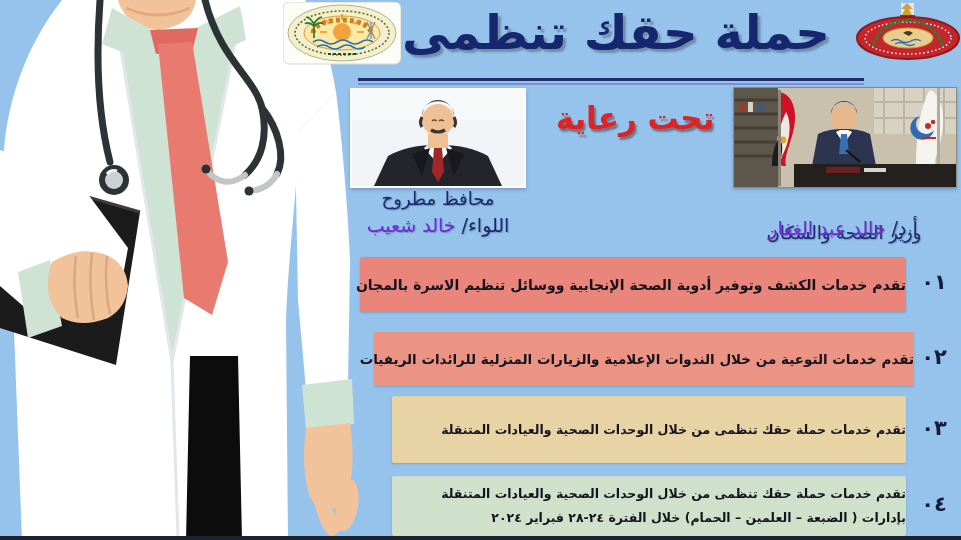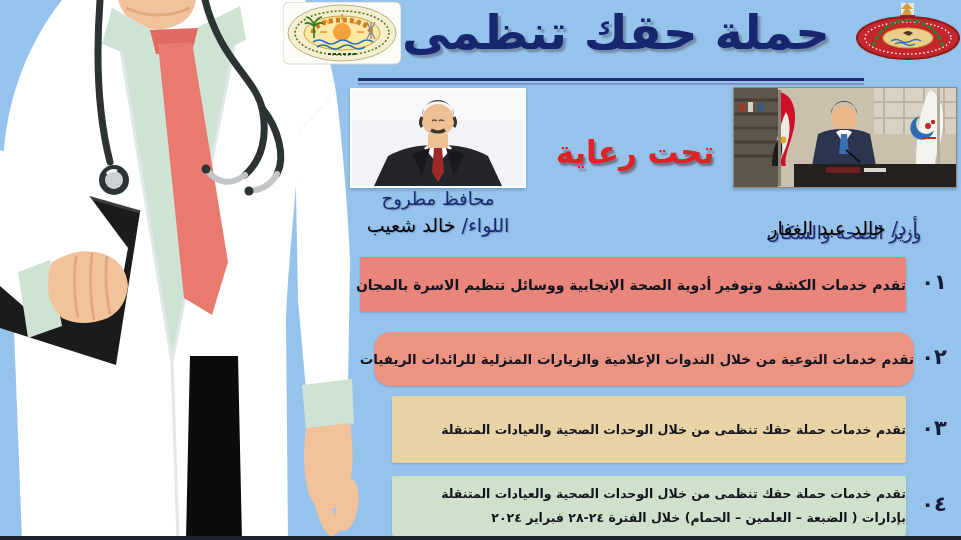--- a/index.html
+++ b/index.html
@@ -16,42 +16,42 @@
     text-shadow:3px 3px 2px rgba(92,104,128,.6);
     direction:rtl;line-height:1.25;white-space:nowrap;
   }
   .title-underline{left:358px;top:78px;width:506px;height:8px;}
   .title-underline .l1{height:0;border-top:3px solid #1d2d6e;}
   .title-underline .l2{height:0;border-top:2px solid #7e91c5;margin-top:2px;}
   
   .patronage{
     left:533px;top:100px;width:204px;text-align:center;
     font-size:31px;font-weight:bold;color:#e02222;
-    text-shadow:2px 3px 2px rgba(60,20,20,.45);direction:rtl;white-space:nowrap;margin-top:34px;
+    text-shadow:2px 3px 2px rgba(60,20,20,.45);direction:rtl;white-space:nowrap;
   }
   
   .gov-logo{left:283px;top:2px;width:118px;height:64px;}
   .dir-logo{left:855px;top:0px;width:106px;height:60px;}
   
   .photo{display:block;background:#fff;}
   .gov-photo{left:350px;top:88px;width:172px;height:96px;border:2px solid #fdfdfd;box-shadow:0 2px 3px rgba(70,90,120,.35);}
   .min-photo{left:733px;top:87px;width:222px;height:99px;border:1px solid #8b8b83;box-shadow:0 2px 3px rgba(70,90,120,.35);}
   .cap{position:absolute;text-align:center;direction:rtl;font-weight:normal;white-space:nowrap;}
   .navy{color:#1a2a72;}
-  .red{color:#000000;}
+  .red{color:#6d28d9;}
   .gov-cap1{left:338px;top:188px;width:200px;font-size:18px;text-shadow:1px 1px 1px rgba(90,100,130,.5);}
   .gov-cap2{left:330px;top:214px;width:216px;font-size:19px;text-shadow:1px 1px 1px rgba(90,100,130,.5);}
   .min-cap1{left:733px;top:190px;width:222px;font-size:18px;text-shadow:1px 1px 1px rgba(90,100,130,.5);margin-top:32px;}
   .min-cap2{left:725px;top:217px;width:236px;font-size:19px;text-shadow:1px 1px 1px rgba(90,100,130,.5);}
   
   .svc{border-radius:2px;direction:rtl;display:flex;flex-direction:column;justify-content:center;
        text-align:right;color:#14141e;font-weight:bold;box-shadow:0 1px 2px rgba(70,90,120,.3);}
   .svc .box-line{white-space:nowrap;}
   .svc1{left:360px;top:257px;width:546px;height:55px;background:#e9857b;font-size:14px;}
-  .svc2{left:374px;top:332px;width:540px;height:54px;background:#eb9484;font-size:13.5px;border-radius:16px;}
+  .svc2{left:374px;top:332px;width:540px;height:54px;background:#eb9484;font-size:13.5px;}
   .svc3{left:392px;top:396px;width:514px;height:67px;background:#e7d3a4;font-size:12.5px;line-height:1.9;}
   .svc4{left:392px;top:476px;width:514px;height:60px;background:#cfe1cb;font-size:12.5px;line-height:1.9;}
   .svc-num{position:absolute;left:908px;width:52px;text-align:center;direction:rtl;
            font-size:21px;font-weight:bold;color:#151b3a;letter-spacing:6px;}
   .num1{top:270px;} .num2{top:345px;} .num3{top:416px;} .num4{top:492px;}
   .bottom-line{left:0;bottom:0;width:961px;height:4px;background:#1a2230;}
 </style>
 </head>
 <body>
 

